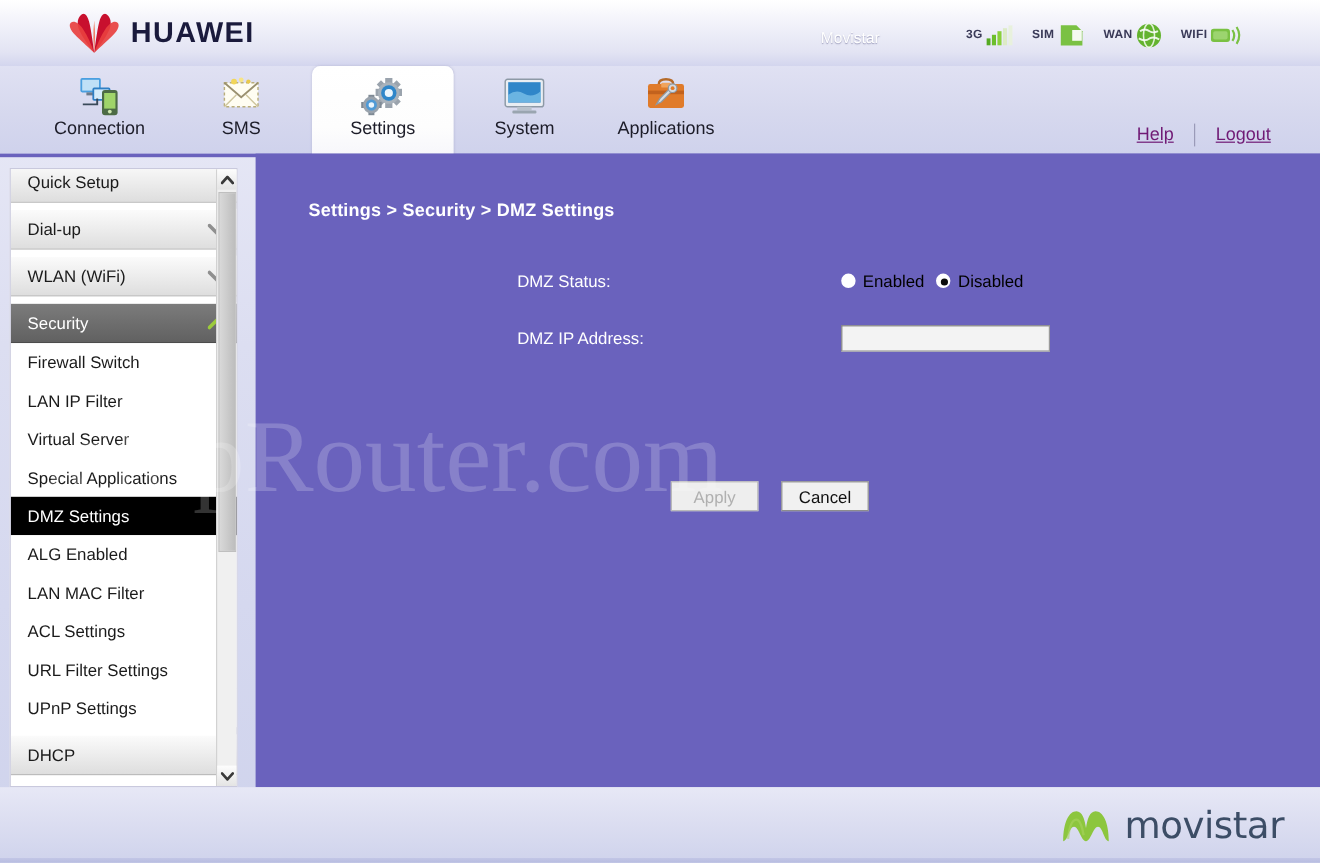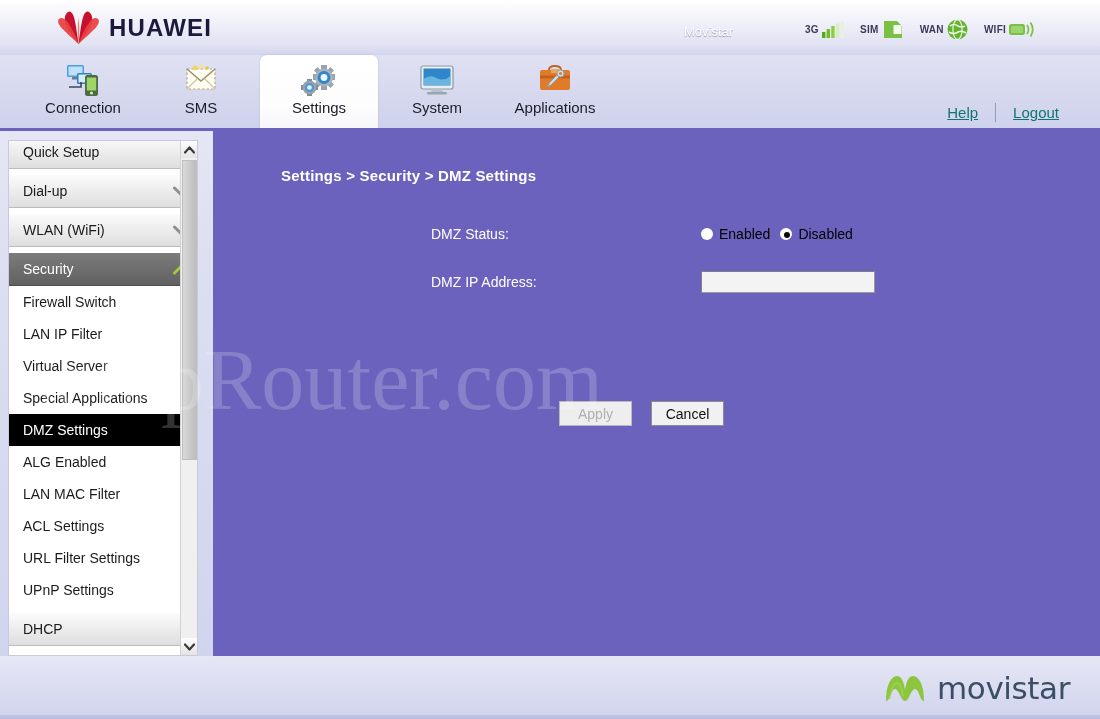--- a/index.html
+++ b/index.html
@@ -63,21 +63,21 @@
     border-radius:7px 7px 0 0;
     box-shadow:0 0 2px rgba(120,120,160,.35);
   }
   .navicon{width:40px;height:38px;display:block;}
   .navlabel{font-size:15px;color:#1c1c28;margin-top:0px;white-space:nowrap;}
 
   .helplinks{
     position:absolute;right:24px;top:103px;display:flex;align-items:center;gap:0px;
   }
   .helplinks a{
-    color:#0f766e;font-size:15px;text-decoration:underline;padding:0 17px;
+    color:#701a75;font-size:15px;text-decoration:underline;padding:0 17px;
   }
   .hl-div{width:1px;height:19px;background:#9a9ab8;}
 
   
   .sidebar{
     position:absolute;left:8px;top:140px;width:190px;height:516px;
     background:#ffffff;border:1px solid #c9c9dd;box-sizing:border-box;
     overflow:hidden;
   }
   .menu{position:absolute;left:0;top:-6px;width:190px;}
@@ -119,21 +119,21 @@
   }
 
   
   .main{
     position:absolute;left:213px;top:128px;width:887px;height:528px;
     background:#6a62bd;
     box-sizing:border-box;
   }
   .breadcrumb{
     position:absolute;left:44px;top:39px;
-    font-size:15px;font-weight:bold;color:#ffffff;letter-spacing:.2px;margin-left:24px;
+    font-size:15px;font-weight:bold;color:#ffffff;letter-spacing:.2px;
   }
   .form{position:absolute;left:0;top:88px;width:887px;padding-left:48px;}
   .frow{height:35px;display:flex;align-items:center;}
   .flabel{
     width:440px;text-align:left;padding-left:170px;box-sizing:border-box;
     font-size:14px;color:#ffffff;
   }
   .fctl{flex:1;display:flex;align-items:center;}
   .radiogrp{display:flex;align-items:center;gap:10px;}
   .radioitem{display:flex;align-items:center;gap:6px;cursor:pointer;}

